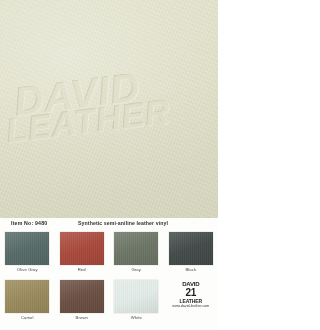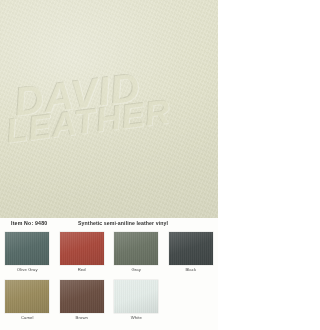--- a/index.html
+++ b/index.html
@@ -293,17 +293,25 @@
           <div class="swatch-label">Camel</div>
         </div>
         <div class="swatch-cell">
           <div class="swatch-chip" id="c11" style="background: rgb(107, 79, 66);"></div>
           <div class="swatch-label">Brown</div>
         </div>
         <div class="swatch-cell">
           <div class="swatch-chip" id="c12" style="background: rgb(227, 236, 232);"></div>
           <div class="swatch-label">White</div>
         </div>
+        <div class="logo-cell">
+          <div class="logo-box">
+            <div class="logo-line-1">DAVID</div>
+            <div class="logo-line-2">21</div>
+            <div class="logo-line-3">LEATHER</div>
+            <div class="logo-line-4">www.david-leather.com</div>
+          </div>
+        </div>
       </div>
 
     </div>
   </div>
 </div>
 
 </body></html>

